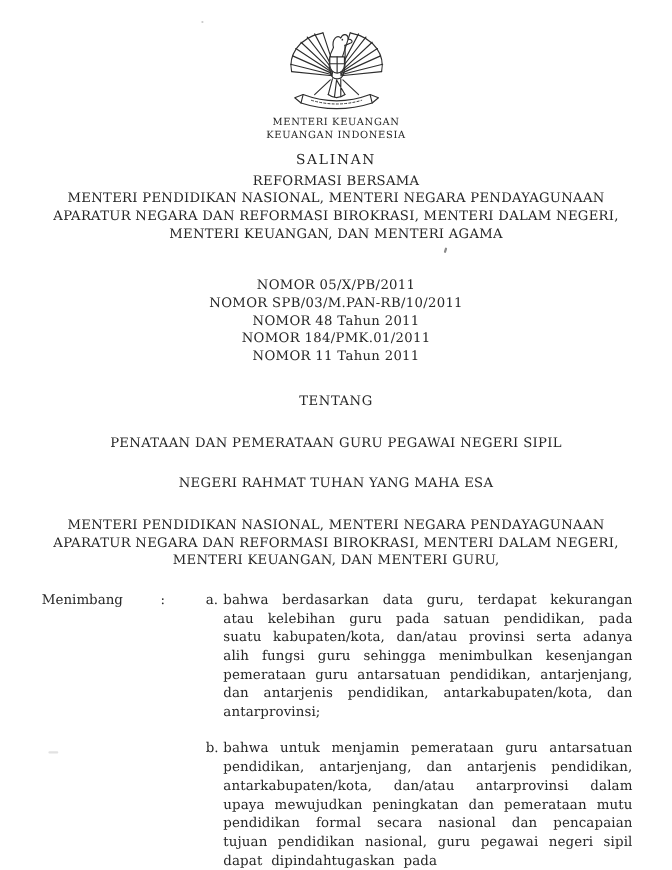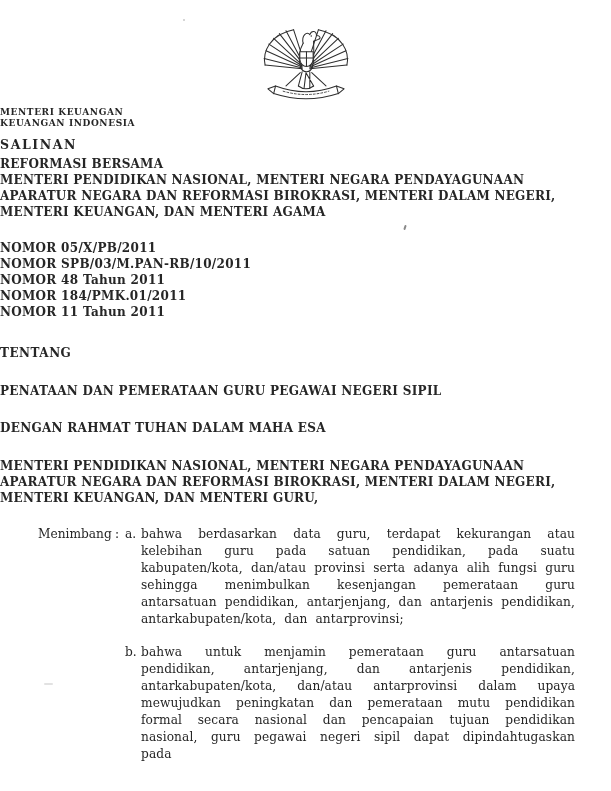--- a/index.html
+++ b/index.html
@@ -5,36 +5,37 @@
   html, body { margin: 0; padding: 0; background: #ffffff; }
   .page {
     position: relative;
     width: 611px;
     height: 791px;
     background: #ffffff;
     color: #262626;
     font-family: "DejaVu Serif", "Liberation Serif", serif;
     overflow: hidden;
   }
-  .center { text-align: left; font-weight: bold; }
+  .center { text-align: center; }
   .emblem-wrap { padding-top: 27px; text-align: center; }
   .emblem-wrap svg { display: block; margin: 0 auto; }
   .letterhead { margin-top: 2px; font-size: 9px; line-height: 11px; letter-spacing: 0.6px; }
   .salinan { margin-top: 9px; font-size: 12.5px; line-height: 14px; letter-spacing: 1.6px; }
   .titleblock { margin-top: 4px; font-size: 12px; line-height: 16px; letter-spacing: 0.25px; }
-  .numbers { margin-top: 20px; font-size: 12px; line-height: 16px; letter-spacing: 0.3px; }
+  .numbers { margin-top: 31px; font-size: 12px; line-height: 16px; letter-spacing: 0.3px; }
   .tentang { margin-top: 25px; font-size: 12px; line-height: 16px; letter-spacing: 0.5px; }
   .subject { margin-top: 22px; font-size: 12px; line-height: 16px; letter-spacing: 0.3px; }
   .invocation { margin-top: 21px; font-size: 12px; line-height: 16px; letter-spacing: 0.3px; }
   .issuers { margin-top: 22px; font-size: 12px; line-height: 16px; letter-spacing: 0.25px; }
   .consider {
     display: flex;
     margin: 20px 36px 0 38px;
     font-size: 12.2px;
     line-height: 17px;
+    gap: 31px;
   }
   .consider-label { flex: 0 0 77px; }
   .consider-colon { flex: 0 0 10px; }
   .consider-items { flex: 1; }
   .consider-item { display: flex; margin-bottom: 16px; }
   .consider-item:last-child { margin-bottom: 0; }
   .item-marker { flex: 0 0 16px; }
   .item-text {
     flex: 1;
     margin: 0;
@@ -116,21 +117,21 @@
     <div>NOMOR SPB/03/M.PAN-RB/10/2011</div>
     <div>NOMOR 48 Tahun 2011</div>
     <div>NOMOR 184/PMK.01/2011</div>
     <div>NOMOR 11 Tahun 2011</div>
   </div>
 
   <div class="tentang center">TENTANG</div>
 
   <div class="subject center">PENATAAN DAN PEMERATAAN GURU PEGAWAI NEGERI SIPIL</div>
 
-  <div class="invocation center">DENGAN RAHMAT TUHAN DALAM MAHA ESA</div>
+  <div class="invocation center">NEGERI RAHMAT TUHAN YANG MAHA ESA</div>
 
   <div class="issuers center">
     <div>MENTERI PENDIDIKAN NASIONAL, MENTERI NEGARA PENDAYAGUNAAN</div>
     <div>APARATUR NEGARA DAN REFORMASI BIROKRASI, MENTERI DALAM NEGERI,</div>
     <div>MENTERI KEUANGAN, DAN MENTERI GURU,</div>
   </div>
 
   <div class="consider">
     <span class="consider-label">Menimbang</span>
     <span class="consider-colon">:</span>

